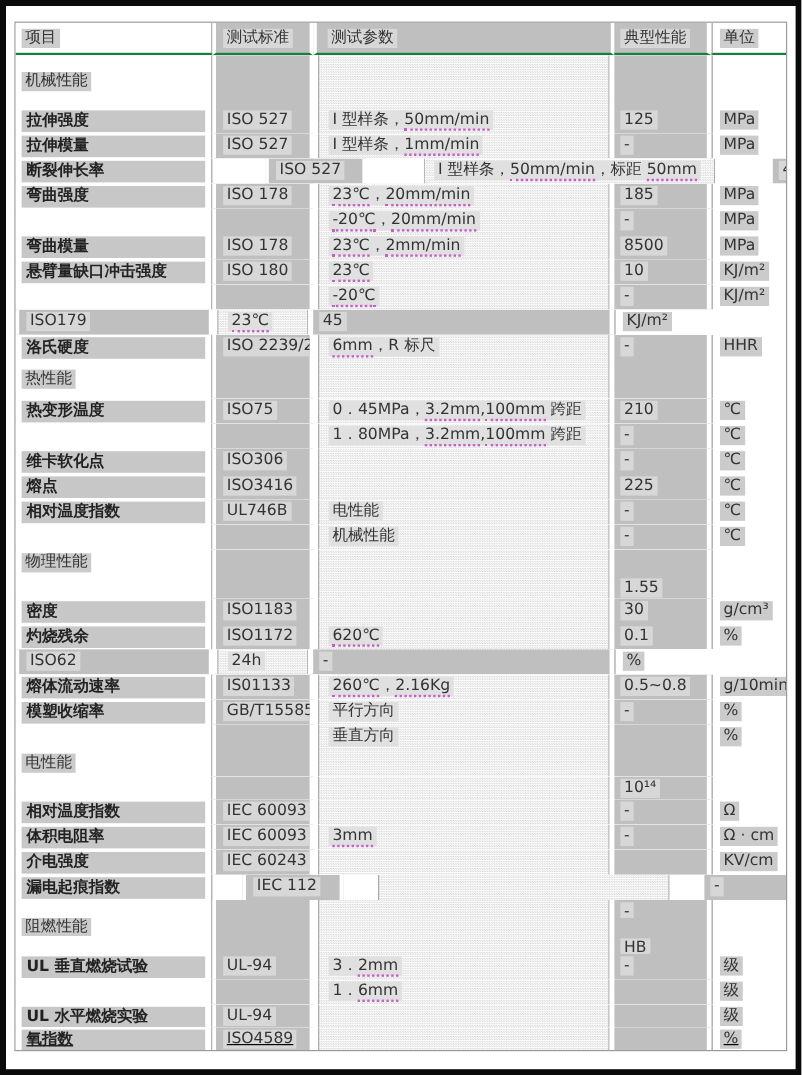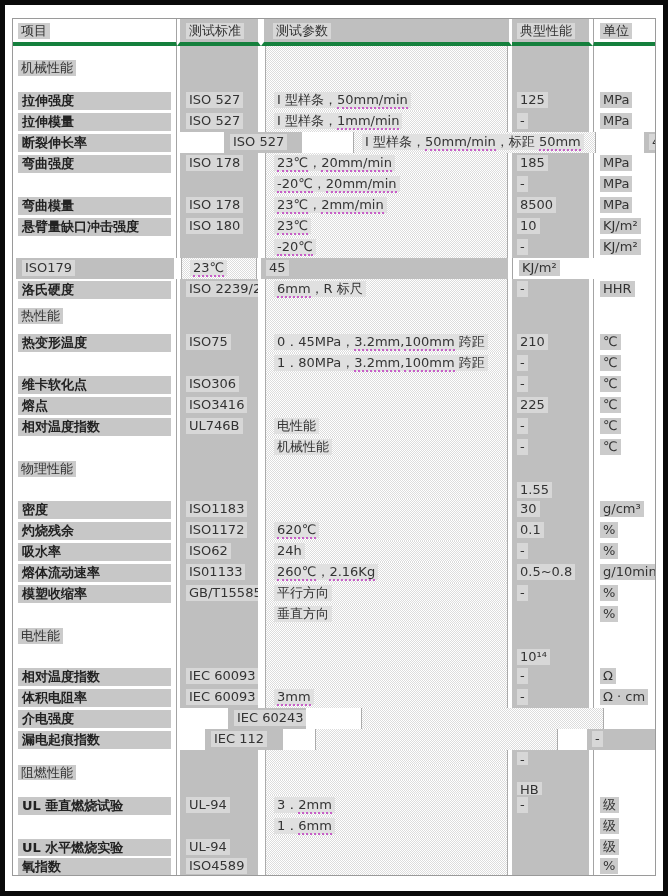--- a/index.html
+++ b/index.html
@@ -16,21 +16,21 @@
   .c-param{background-color:#fff;
            background-image:conic-gradient(#dcdcdc 0 25%, #fff 0 50%, #dcdcdc 0 75%, #fff 0);
            background-size:2px 2px;
            border-left:4px solid #fff;border-right:4px solid #fff;
            box-shadow:inset 1px 0 0 #ababab, inset -1px 0 0 #ababab;
            padding-left:9px;}
   .c-value{background:#bfbfbf;border-right:4px solid #fff;padding-left:5px;}
   .c-unit{background:#fff;border-left:1px solid #a4a4a4;padding-left:6px;}
   
   .head{height:27px;}
-  .head .cell{align-items:center;padding-top:0;border-bottom:4px solid #15803d;text-align:center;}
+  .head .cell{align-items:center;padding-top:0;border-bottom:2px solid #15803d;text-align:center;}
   .head .c-param{background:#bfbfbf;box-shadow:none;border-left:3px solid #fff;border-right:3px solid #fff;}
   
   .hl{display:inline-block;padding:0 3px;background:#cbcbcb;}
   .c-std .hl,.c-value .hl{background:#d7d7d7;}
   .c-param .hl{background:#e0e0e0;}
   .head .hl{background:#cdcdcd;}
   .head .c-std .hl,.head .c-value .hl,.head .c-param .hl{background:#d7d7d7;}
   
   .bar{display:block;width:calc(100% - 9px);padding:1px 0 1px 4px;background:#c7c7c7;
        font-weight:bold;color:#222;}
@@ -374,23 +374,20 @@
             <span class="hl"><span class="sp">620℃</span></span>
           </div>
     <div class="cell c-value">
             <span class="hl">0.1</span>
           </div>
     <div class="cell c-unit">
             <span class="hl">%</span>
           </div>
   </div>
         <div class="row" style="height: 21px;">
-    <div class="cell c-item">
-            <span class="bar">吸水率</span>
-          </div>
     <div class="cell c-std">
             <span class="hl">ISO62</span>
           </div>
     <div class="cell c-param">
             <span class="hl">24h</span>
           </div>
     <div class="cell c-value">
             <span class="hl">-</span>
           </div>
     <div class="cell c-unit">
@@ -485,21 +482,21 @@
     <div class="cell c-param">
             <span class="hl"><span class="sp">3mm</span></span>
           </div>
     <div class="cell c-value">
             <span class="hl">-</span>
           </div>
     <div class="cell c-unit">
             <span class="hl">Ω · cm</span>
           </div>
   </div>
-        <div class="row" style="height: 21px; gap: 48px;">
+        <div class="row" style="height: 21px;">
     <div class="cell c-item">
             <span class="bar">介电强度</span>
           </div>
     <div class="cell c-std">
             <span class="hl">IEC 60243</span>
           </div>
     <div class="cell c-param"></div>
     <div class="cell c-value"></div>
     <div class="cell c-unit">
             <span class="hl">KV/cm</span>
@@ -579,21 +576,21 @@
           </div>
     <div class="cell c-std">
             <span class="hl">UL-94</span>
           </div>
     <div class="cell c-param"></div>
     <div class="cell c-value"></div>
     <div class="cell c-unit">
             <span class="hl">级</span>
           </div>
   </div>
-        <div class="row" style="height: 19px;">
+        <div class="row" style="height: 19px; text-decoration: underline;">
     <div class="cell c-item">
             <span class="bar">氧指数</span>
           </div>
     <div class="cell c-std">
             <span class="hl">ISO4589</span>
           </div>
     <div class="cell c-param"></div>
     <div class="cell c-value"></div>
     <div class="cell c-unit">
             <span class="hl">%</span>

